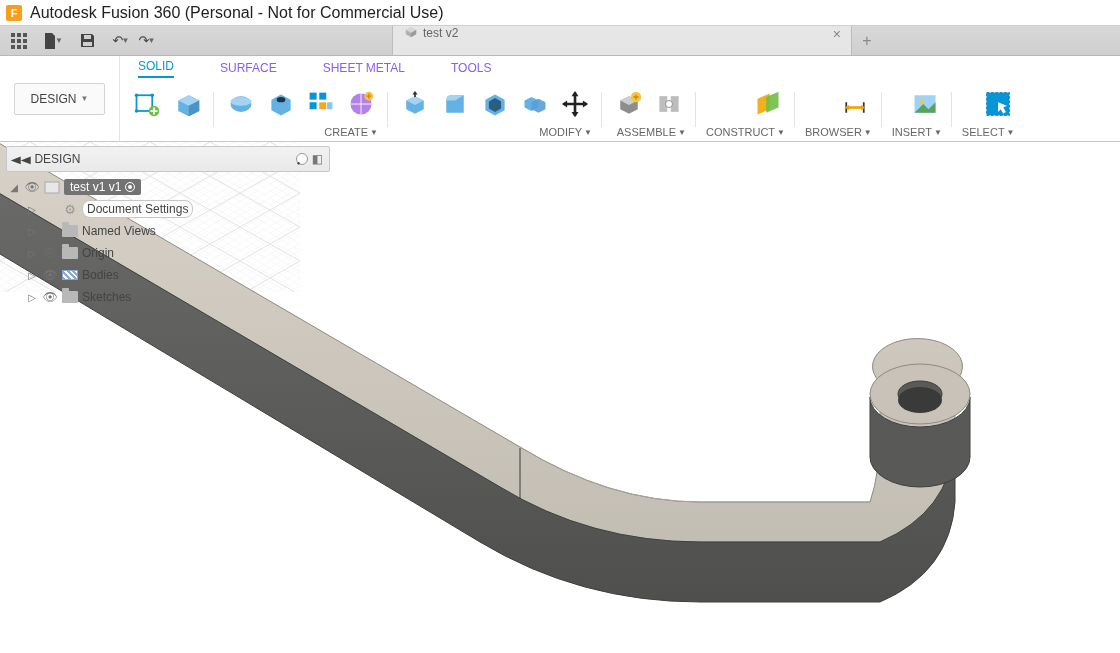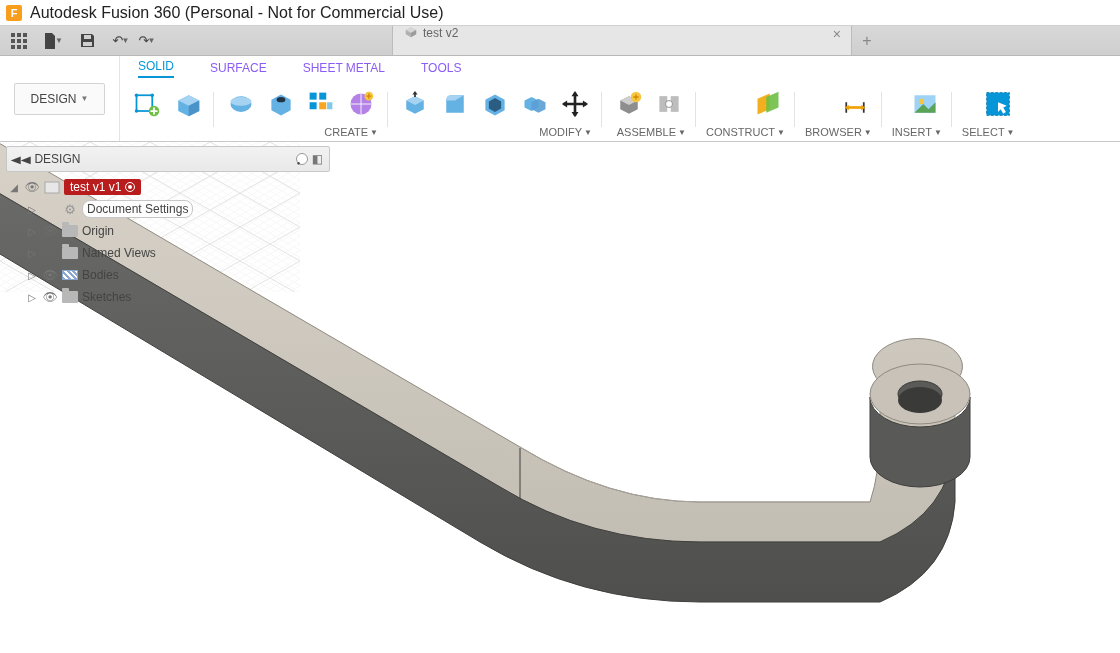--- a/index.html
+++ b/index.html
@@ -20,21 +20,21 @@
   .doc-tab .cube { width: 12px; height: 12px; margin-right: 6px; }
   .doc-tab .close { position: absolute; right: 10px; font-size: 14px; color: #888; }
   .doc-new { width: 30px; display: flex; align-items: center; justify-content: center; color: #888; font-size: 16px; }
 
   
   .ribbon { background: #fff; border-bottom: 1px solid #c8c8c8; display: flex; height: 86px; }
   .design-block { width: 120px; display: flex; align-items: center; justify-content: center; border-right: 1px solid #e4e4e4; }
   .design-btn { padding: 8px 16px; border: 1px solid #d4d4d4; background: #fafafa; border-radius: 2px; font-size: 12px; color: #444; display: flex; align-items: center; gap: 4px; cursor: pointer; text-align: right; }
 
   .ribbon-body { flex: 1; display: flex; flex-direction: column; }
-  .ribbon-tabs { height: 22px; display: flex; align-items: flex-end; padding-left: 18px; gap: 36px; font-size: 12px; }
+  .ribbon-tabs { height: 22px; display: flex; align-items: flex-end; padding-left: 18px; gap: 46px; font-size: 12px; }
   .ribbon-tab { color: #8b5cf6; padding-bottom: 3px; cursor: pointer; }
   .ribbon-tab.active { color: #0696d7; border-bottom: 2px solid #0696d7; font-weight: 500; }
 
   .ribbon-tools { flex: 1; display: flex; align-items: stretch; padding-top: 4px; }
   .tool-group { display: flex; flex-direction: column; align-items: flex-end; padding: 2px 10px 2px 10px; position: relative; }
   .tool-group::after { content: ""; position: absolute; right: 0; top: 10px; bottom: 14px; width: 1px; background: #e3e3e3; }
   .tool-group.no-sep::after { display: none; }
   .tool-row { display: flex; gap: 6px; align-items: center; height: 40px; }
   .tool-btn { width: 34px; height: 34px; display: flex; align-items: center; justify-content: center; cursor: pointer; border-radius: 2px; }
   .tool-btn svg, .tool-btn .ic { width: 28px; height: 28px; }
@@ -51,21 +51,21 @@
   .browser-header .collapse { font-size: 10px; margin-right: 6px; transform: scaleX(1.3); }
   .browser-header .spacer { flex: 1; }
   .browser-header .dot { width: 12px; height: 12px; border: 1px solid #999; border-radius: 50%; background: #fff; margin-right: 4px; display: inline-block; }
   .browser-header .pin::before { content: "●"; font-size: 6px; color: #444; }
 
   .tree { margin-top: 4px; }
   .tree-row { display: flex; align-items: center; height: 22px; gap: 4px; font-size: 12px; color: #444; padding-left: 2px; }
   .tw { width: 12px; text-align: center; color: #777; font-size: 10px; }
   .eye { width: 16px; text-align: center; color: #777; }
   .node-ic { width: 16px; height: 14px; display: inline-flex; align-items: center; justify-content: center; }
-  .pill { background: #b91c1c; color: #fff; border-radius: 2px; padding: 1px 6px; display: inline-flex; align-items: center; gap: 4px; font-size: 12px; }
+  .pill { background: #737373; color: #fff; border-radius: 2px; padding: 1px 6px; display: inline-flex; align-items: center; gap: 4px; font-size: 12px; }
   .pill .rad { width: 10px; height: 10px; border: 1px solid #fff; border-radius: 50%; display: inline-block; position: relative; }
   .pill .rad::after { content: ""; position: absolute; inset: 2px; background: #fff; border-radius: 50%; }
   .tree-row.indent { padding-left: 20px; }
   .folder { width: 16px; height: 12px; background: #b8b8b8; border-radius: 1px; position: relative; }
   .folder::before { content: ""; position: absolute; top: -3px; left: 0; width: 7px; height: 3px; background: #b8b8b8; border-radius: 1px 1px 0 0; }
   .gear { color: #999; font-size: 13px; }
   .hatch { width: 16px; height: 10px; background: repeating-linear-gradient(45deg,#8aa8d0 0 2px,#fff 2px 4px); border: 1px solid #8aa8d0; }
   .settings-box { border: 1px solid #c6c6c6; background: #fdfdfd; border-radius: 8px; padding: 1px 4px; display: inline-flex; align-items: center; gap: 4px; }
 
   
@@ -449,34 +449,34 @@
       <span class="tw">▷</span>
       <span class="eye"></span>
       <span class="node-ic gear">⚙</span>
       <span class="settings-box">
           <span>Document Settings</span>
         </span>
     </div>
 
     <div class="tree-row indent">
       <span class="tw">▷</span>
+      <span class="eye"></span>
+      <span class="node-ic">
+          <span class="folder"></span>
+        </span>
+      <span>Named Views</span>
+    </div>
+
+    <div class="tree-row indent">
+      <span class="tw">▷</span>
       <span class="eye" style="opacity:.35">👁</span>
       <span class="node-ic">
           <span class="folder"></span>
         </span>
       <span>Origin</span>
-    </div>
-
-    <div class="tree-row indent">
-      <span class="tw">▷</span>
-      <span class="eye"></span>
-      <span class="node-ic">
-          <span class="folder"></span>
-        </span>
-      <span>Named Views</span>
     </div>
 
     <div class="tree-row indent">
       <span class="tw">▷</span>
       <span class="eye">👁</span>
       <span class="node-ic">
           <span class="hatch"></span>
         </span>
       <span>Bodies</span>
     </div>

